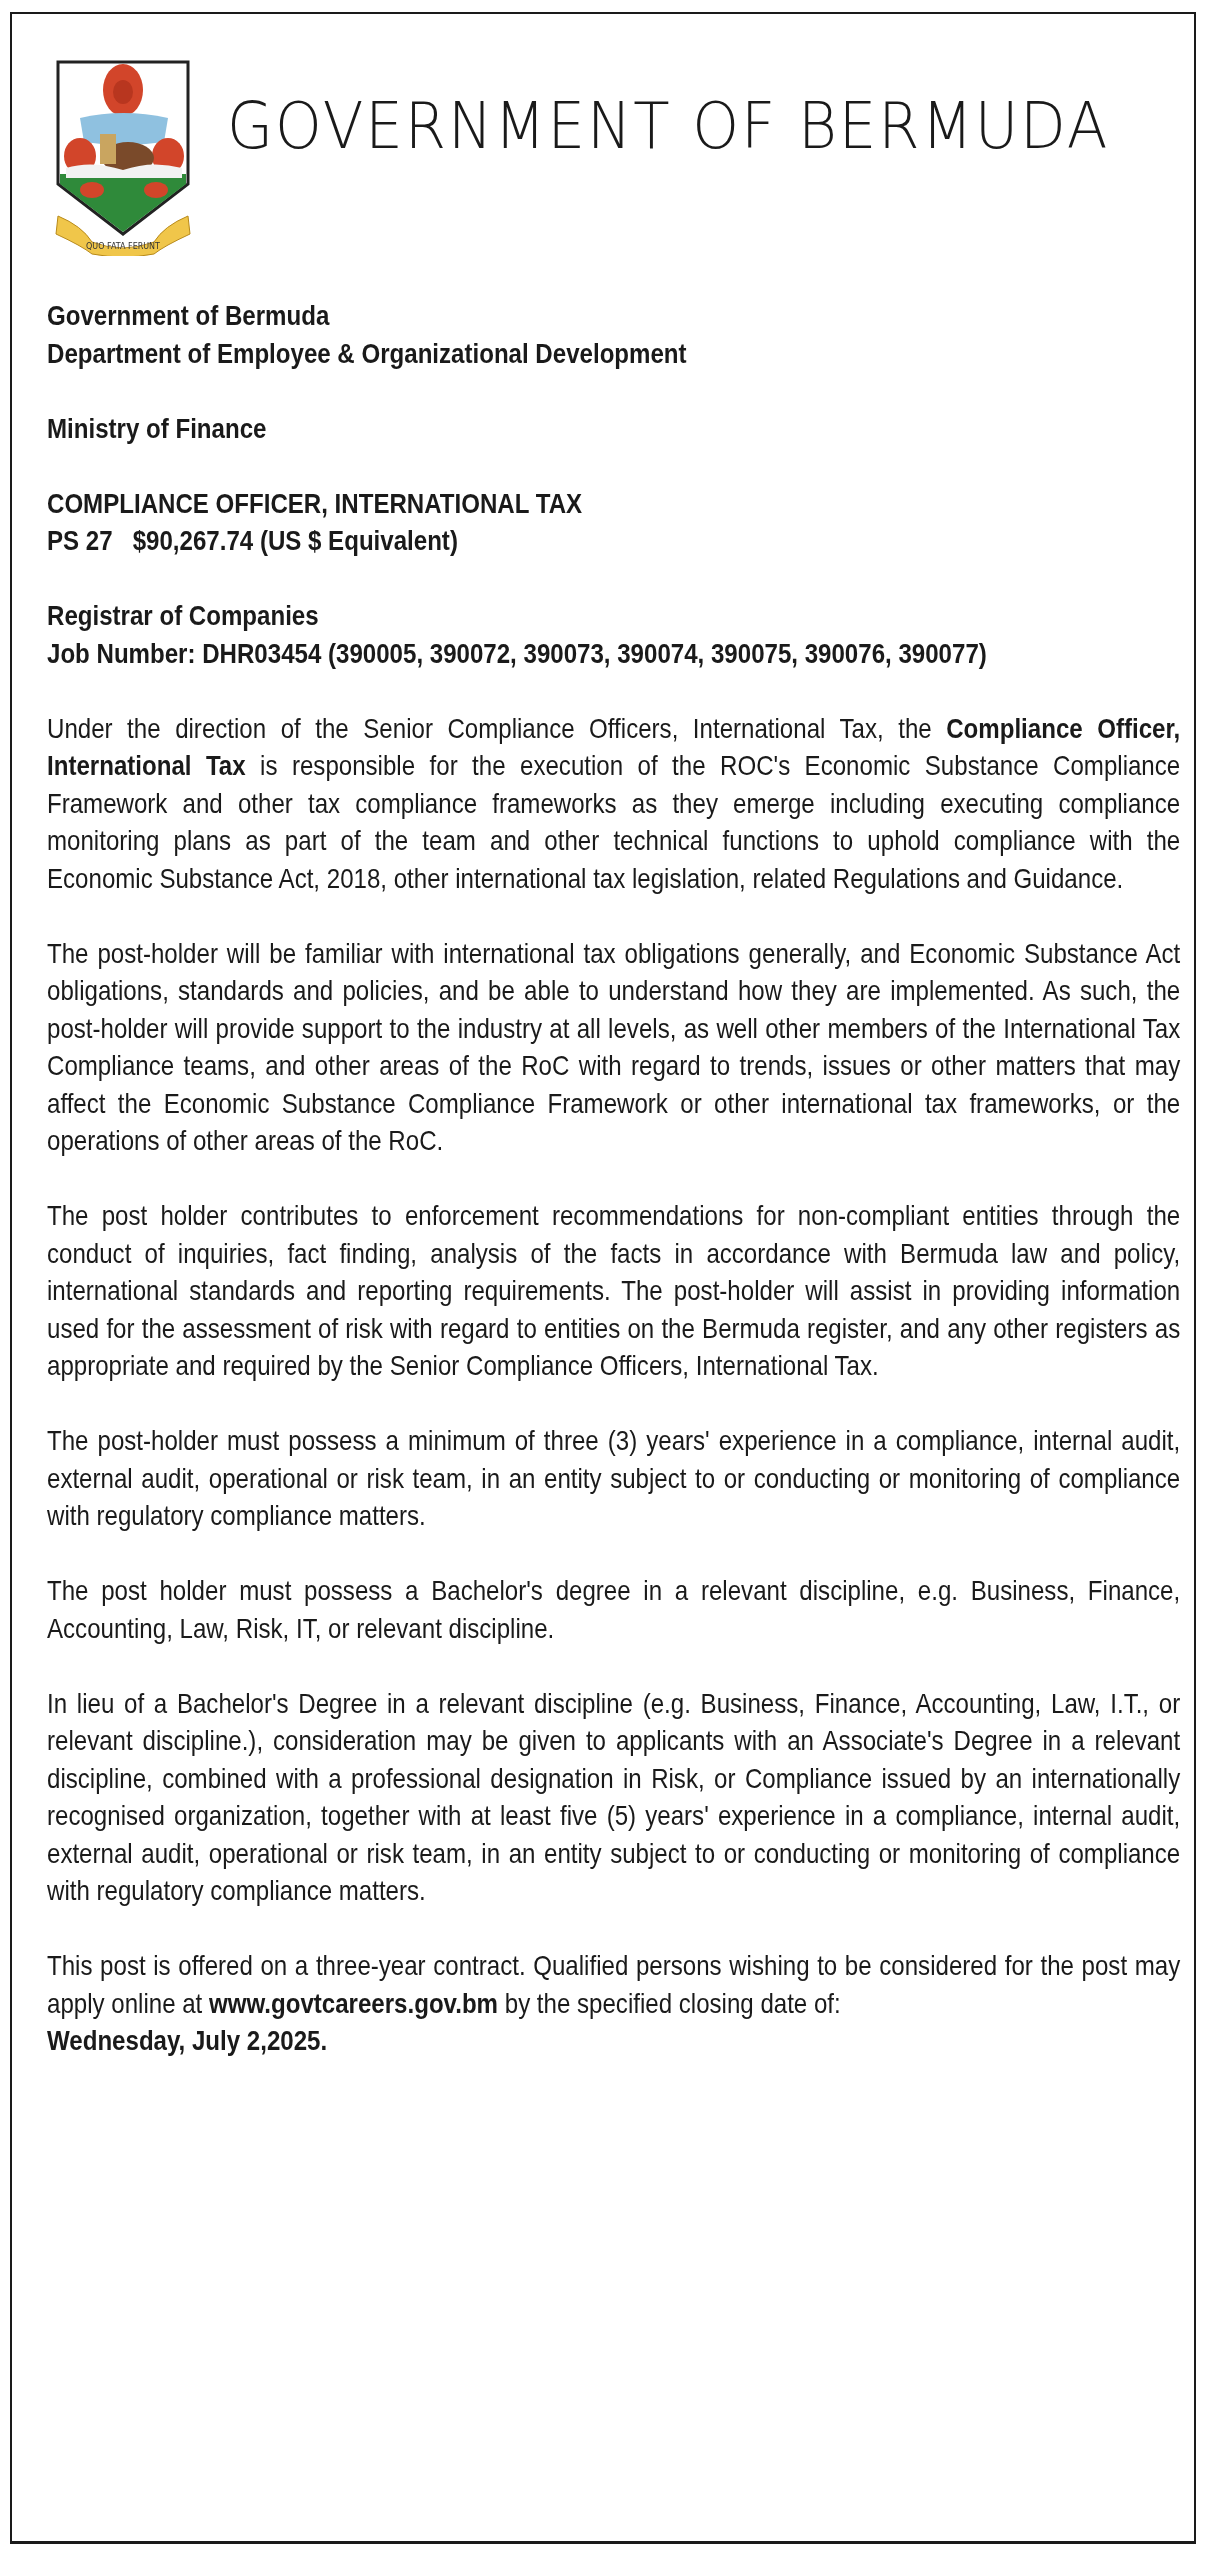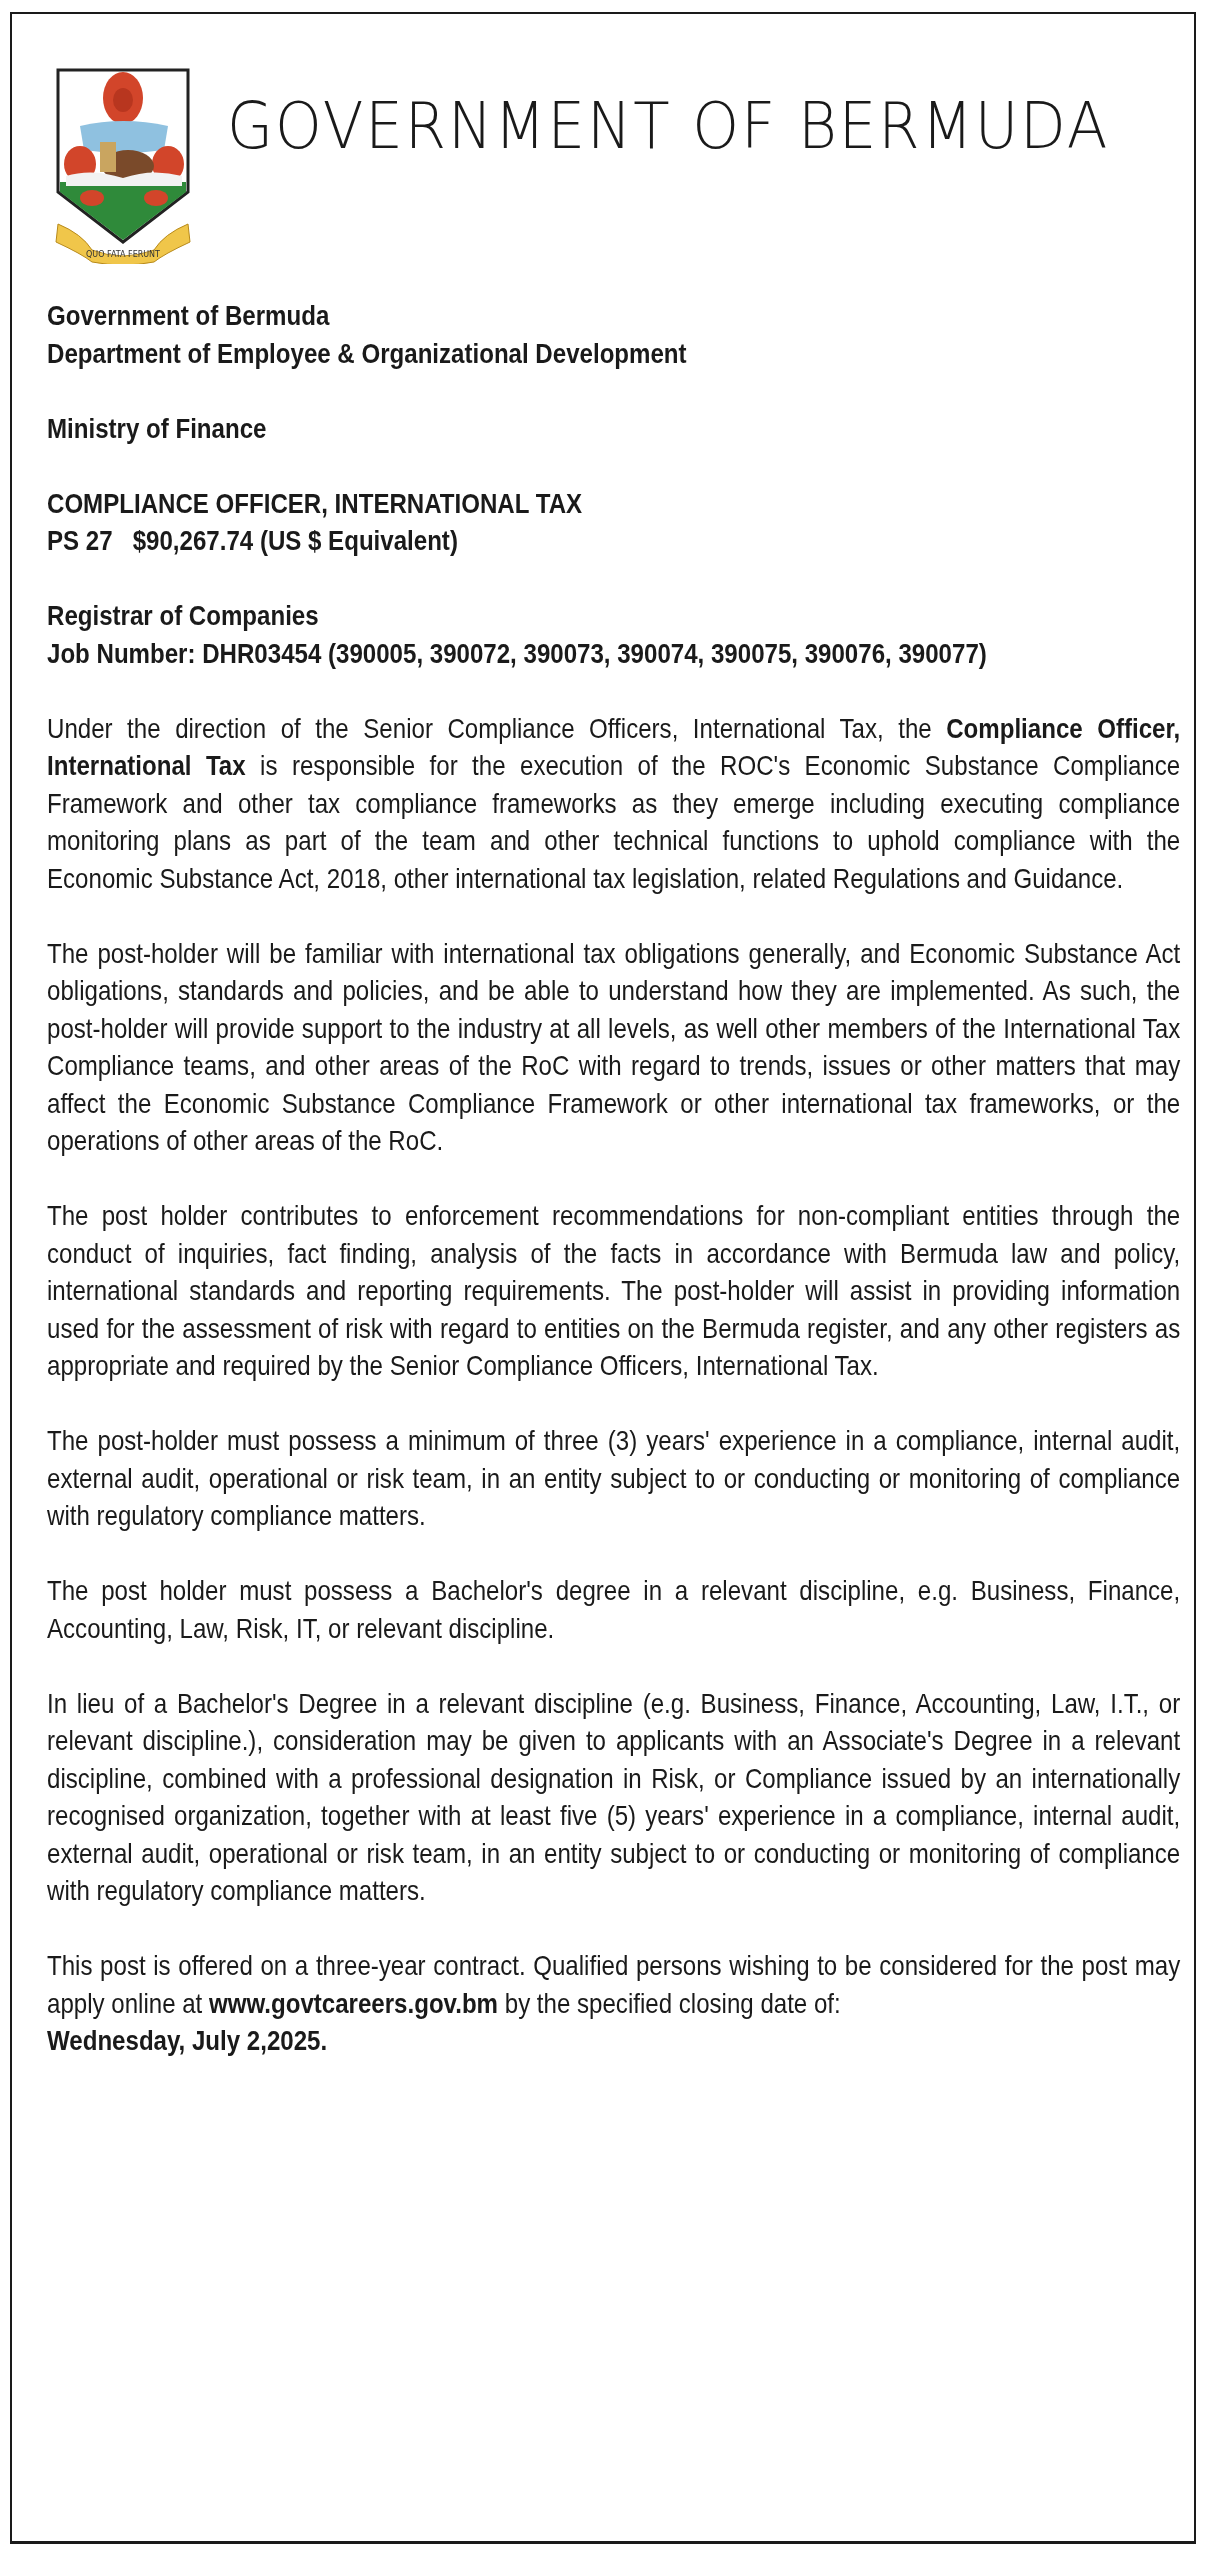--- a/index.html
+++ b/index.html
@@ -2,21 +2,21 @@
 <html><head>
 <meta charset="utf-8">
 <style>
   html, body { margin: 0; padding: 0; background: #ffffff; }
   body { width: 1210px; height: 2560px; position: relative; overflow: hidden; }
   .frame {
     position: absolute; left: 10px; top: 12px; width: 1186px; height: 2532px;
     border: 2px solid #1a1a1a; border-bottom-width: 3px; box-sizing: border-box; background: #fff;
   }
   .logo {
-    position: absolute; left: 40px; top: 50px; width: 142px; height: 200px;
+    position: absolute; left: 40px; top: 42px; width: 142px; height: 200px;
   }
   .logo svg { width: 100%; height: 100%; display: block; }
   .gov-title {
     position: absolute; left: 215px; top: 80px;
     font-family: "DejaVu Sans", sans-serif; font-weight: 300; font-size: 64px;
     letter-spacing: 2px; color: #1a1a1a; transform: scaleX(0.93); transform-origin: left center;
     white-space: nowrap; line-height: 1;
   }
   .content {
     position: absolute; left: 35px; top: 283px; width: 1133px;

